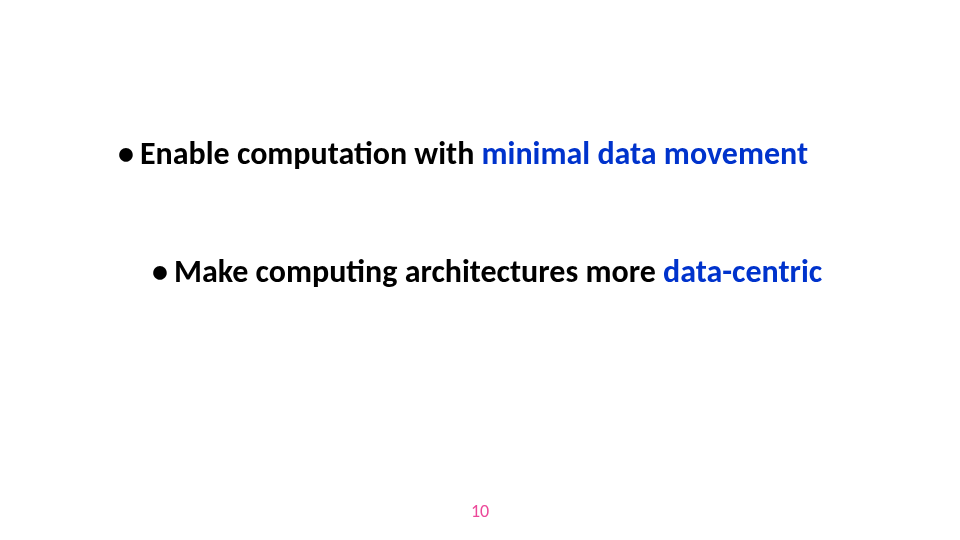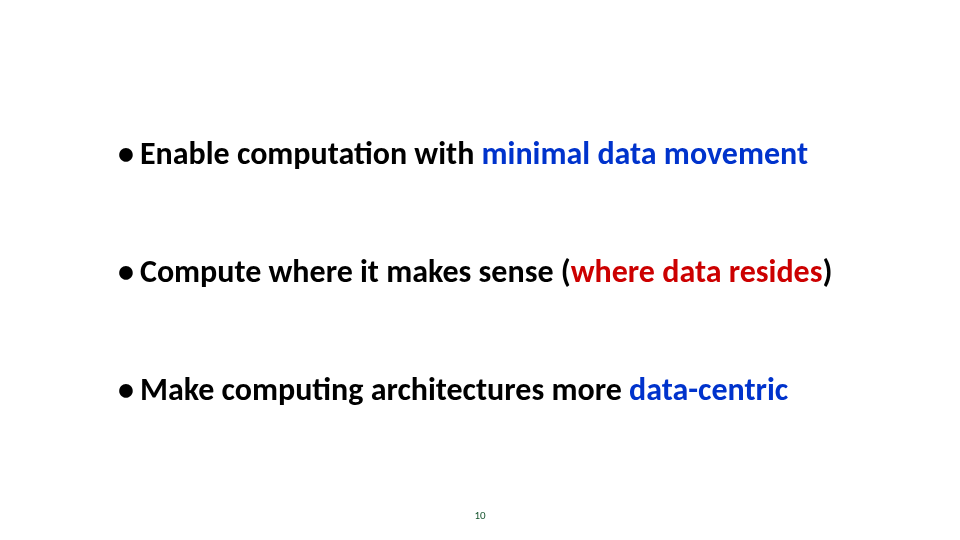--- a/index.html
+++ b/index.html
@@ -33,52 +33,50 @@
     width: 760px;
   }
   .bullet {
     font-size: 32px;
     line-height: 1.25;
     margin-bottom: 78px;
     font-weight: bold;
   }
   .bullet:last-child {
     margin-bottom: 0;
+    margin-left: 34px;
   }
   .dot {
     display: inline-block;
     margin-right: 6px;
   }
   .page-num {
     position: absolute;
     bottom: 18px;
     left: 0;
     width: 100%;
     text-align: center;
-    font-size: 11px;
-    color: #14532d;
+    font-size: 18px;
+    color: #ec4899;
   }
   .hl-blue { color: #0033cc; }
   .hl-red  { color: #cc0000; }
 </style>
 </head>
 <body>
 
 <div class="slide">
 
 
   <div class="bullets">
 
     <div class="bullet">
       <span class="dot">•</span><span>Enable computation with </span><span class="hl-blue">minimal data movement</span>
     </div>
 
-    <div class="bullet">
-      <span class="dot">•</span><span>Compute where it </span><b>makes sense</b><span> (</span><span class="hl-red">where data resides</span><span>)</span>
-    </div>
 
     <div class="bullet">
       <span class="dot">•</span><span>Make computing architectures more </span><span class="hl-blue">data-centric</span>
     </div>
 
   </div>
 
   <div class="page-num">10</div>
 
 </div>

